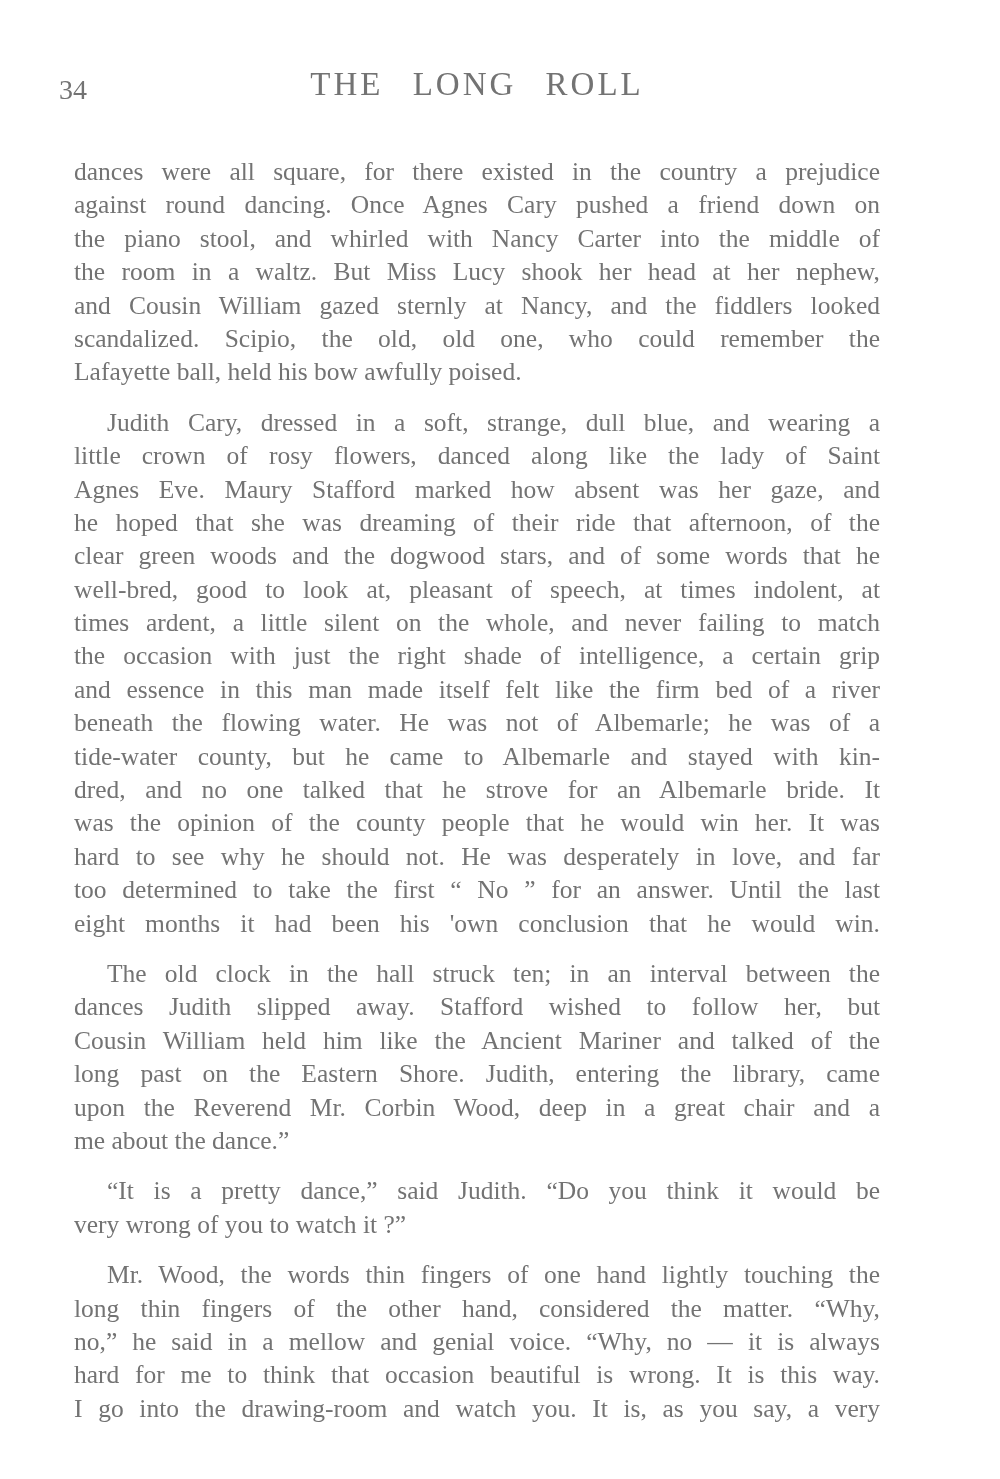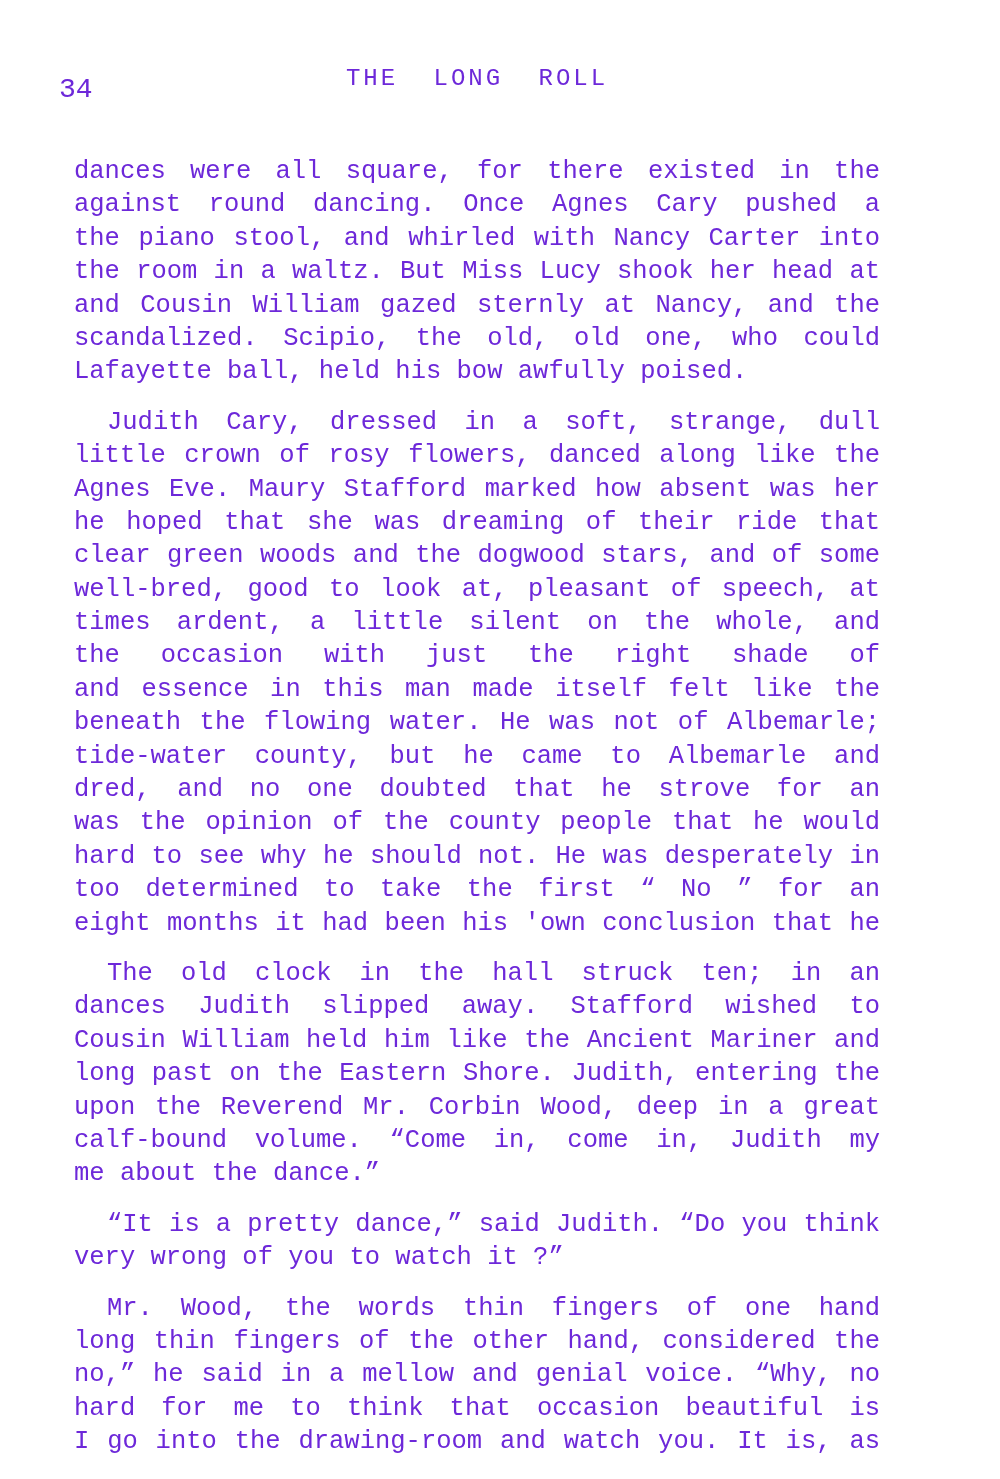--- a/index.html
+++ b/index.html
@@ -30,21 +30,21 @@
     top: 10px;
     font-size: 28px;
     line-height: 1;
   }
   .running-title {
     position: absolute;
     left: 0;
     right: 0;
     top: 0;
     text-align: center;
-    font-size: 24px;
+    font-size: 33px;
     line-height: 1.1;
     letter-spacing: 3px;
     word-spacing: 18px;
   }
   .body-text {
     position: absolute;
     top: 138px;
     left: 57px;
     width: 840px;
     font-size: 25.5px;
@@ -56,21 +56,21 @@
     text-align: justify;
     text-align-last: justify;
     overflow: hidden;
   }
   .line.short { text-align-last: left; }
   .line.indent { text-indent: 33px; }
 </style>
 </head>
 <body style="background: rgb(255, 255, 255);">
 
-<div class="page" style="background: rgb(255, 255, 255); color: #6d28d9; font-family: Liberation Mono, monospace;">
+<div class="page" style="background: rgb(255, 255, 255); color: #737373;">
   <div class="header">
     <div class="page-number">34</div>
     <div class="running-title">THE LONG ROLL</div>
   </div>
   <div class="body-text">
       <div class="paragraph">
         <div class="line">dances were all square, for there existed in the country a prejudice</div>
         <div class="line">against round dancing. Once Agnes Cary pushed a friend down on</div>
         <div class="line">the piano stool, and whirled with Nancy Carter into the middle of</div>
         <div class="line">the room in a waltz. But Miss Lucy shook her head at her nephew,</div>
@@ -83,33 +83,32 @@
         <div class="line">little crown of rosy flowers, danced along like the lady of Saint</div>
         <div class="line">Agnes Eve. Maury Stafford marked how absent was her gaze, and</div>
         <div class="line">he hoped that she was dreaming of their ride that afternoon, of the</div>
         <div class="line">clear green woods and the dogwood stars, and of some words that he</div>
         <div class="line">well-bred, good to look at, pleasant of speech, at times indolent, at</div>
         <div class="line">times ardent, a little silent on the whole, and never failing to match</div>
         <div class="line">the occasion with just the right shade of intelligence, a certain grip</div>
         <div class="line">and essence in this man made itself felt like the firm bed of a river</div>
         <div class="line">beneath the flowing water. He was not of Albemarle; he was of a</div>
         <div class="line">tide-water county, but he came to Albemarle and stayed with kin-</div>
-        <div class="line">dred, and no one doubted that he strove for an Stafford bride. It</div>
+        <div class="line">dred, and no one talked that he strove for an Albemarle bride. It</div>
         <div class="line">was the opinion of the county people that he would win her. It was</div>
         <div class="line">hard to see why he should not. He was desperately in love, and far</div>
         <div class="line">too determined to take the first “ No ” for an answer. Until the last</div>
         <div class="line">eight months it had been his 'own conclusion that he would win.</div>
       </div>
       <div class="paragraph">
         <div class="line indent">The old clock in the hall struck ten; in an interval between the</div>
         <div class="line">dances Judith slipped away. Stafford wished to follow her, but</div>
         <div class="line">Cousin William held him like the Ancient Mariner and talked of the</div>
         <div class="line">long past on the Eastern Shore. Judith, entering the library, came</div>
         <div class="line">upon the Reverend Mr. Corbin Wood, deep in a great chair and a</div>
-        <div class="line">calf-bound volume. “Come in, come in, Judith my dear, and tell</div>
         <div class="line short">me about the dance.”</div>
       </div>
       <div class="paragraph">
         <div class="line indent">“It is a pretty dance,” said Judith. “Do you think it would be</div>
         <div class="line short">very wrong of you to watch it ?”</div>
       </div>
       <div class="paragraph">
         <div class="line indent">Mr. Wood, the words thin fingers of one hand lightly touching the</div>
         <div class="line">long thin fingers of the other hand, considered the matter. “Why,</div>
         <div class="line">no,” he said in a mellow and genial voice. “Why, no — it is always</div>

